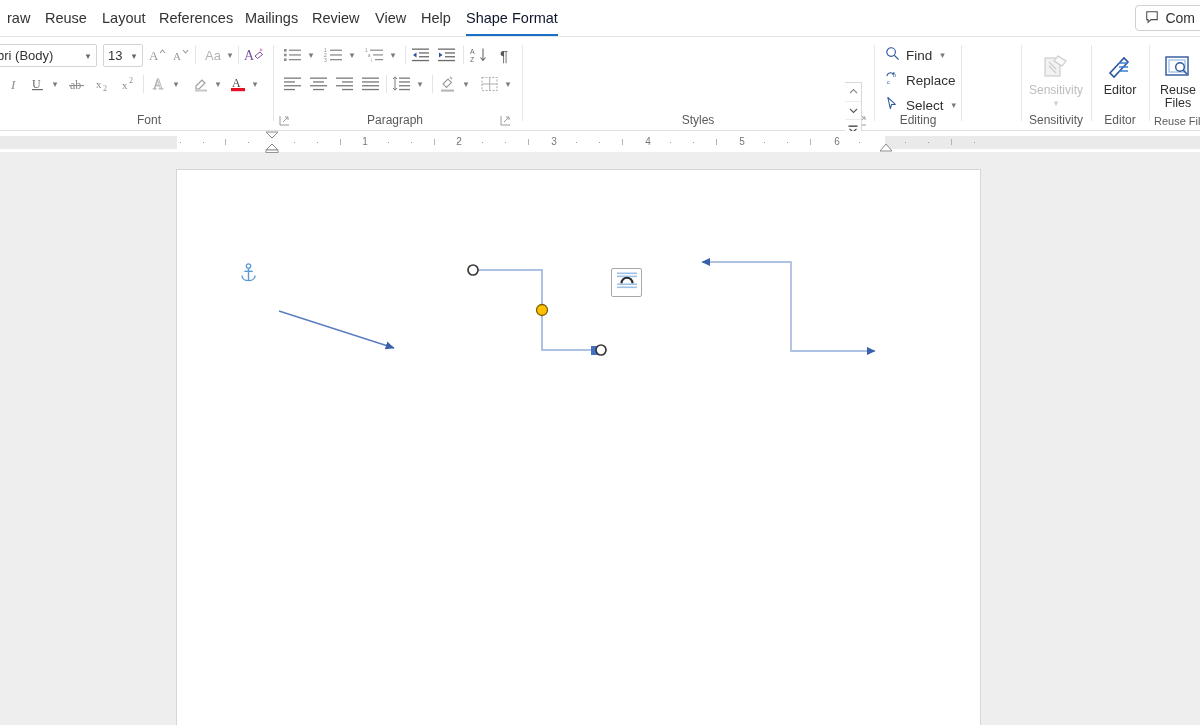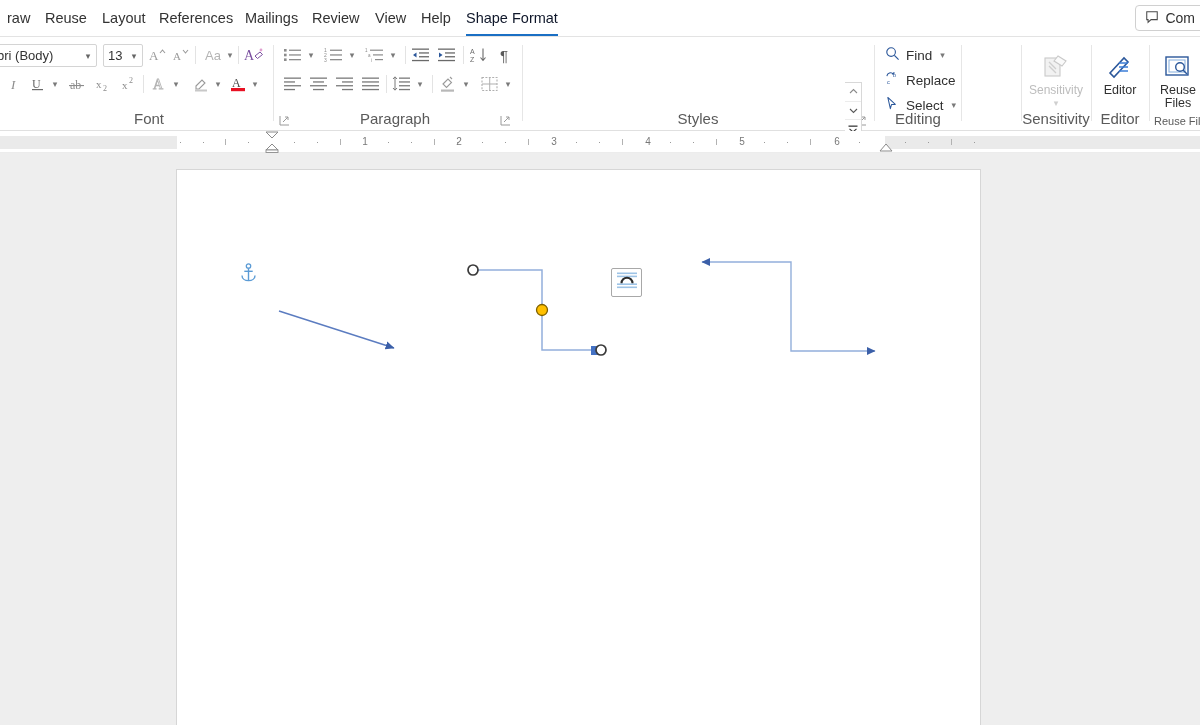--- a/index.html
+++ b/index.html
@@ -62,21 +62,21 @@
   .group {
     position: absolute; top: 0; height: 93px;
   }
   .group-sep {
     position: absolute; top: 8px; width: 1px; height: 76px;
     background: #e6e6e6;
   }
   .group-label {
     position: absolute; bottom: 3px; width: 100%;
     text-align: center;
-    font-size: 15px; color: #5a5a5a;
+    font-size: 12px; color: #5a5a5a;
   }
   .dialog-launcher {
     position: absolute; bottom: 4px; right: 3px;
     width: 11px; height: 11px;
     cursor: pointer;
   }
   .dialog-launcher svg { display: block; }
 
   
   .rbtn {

